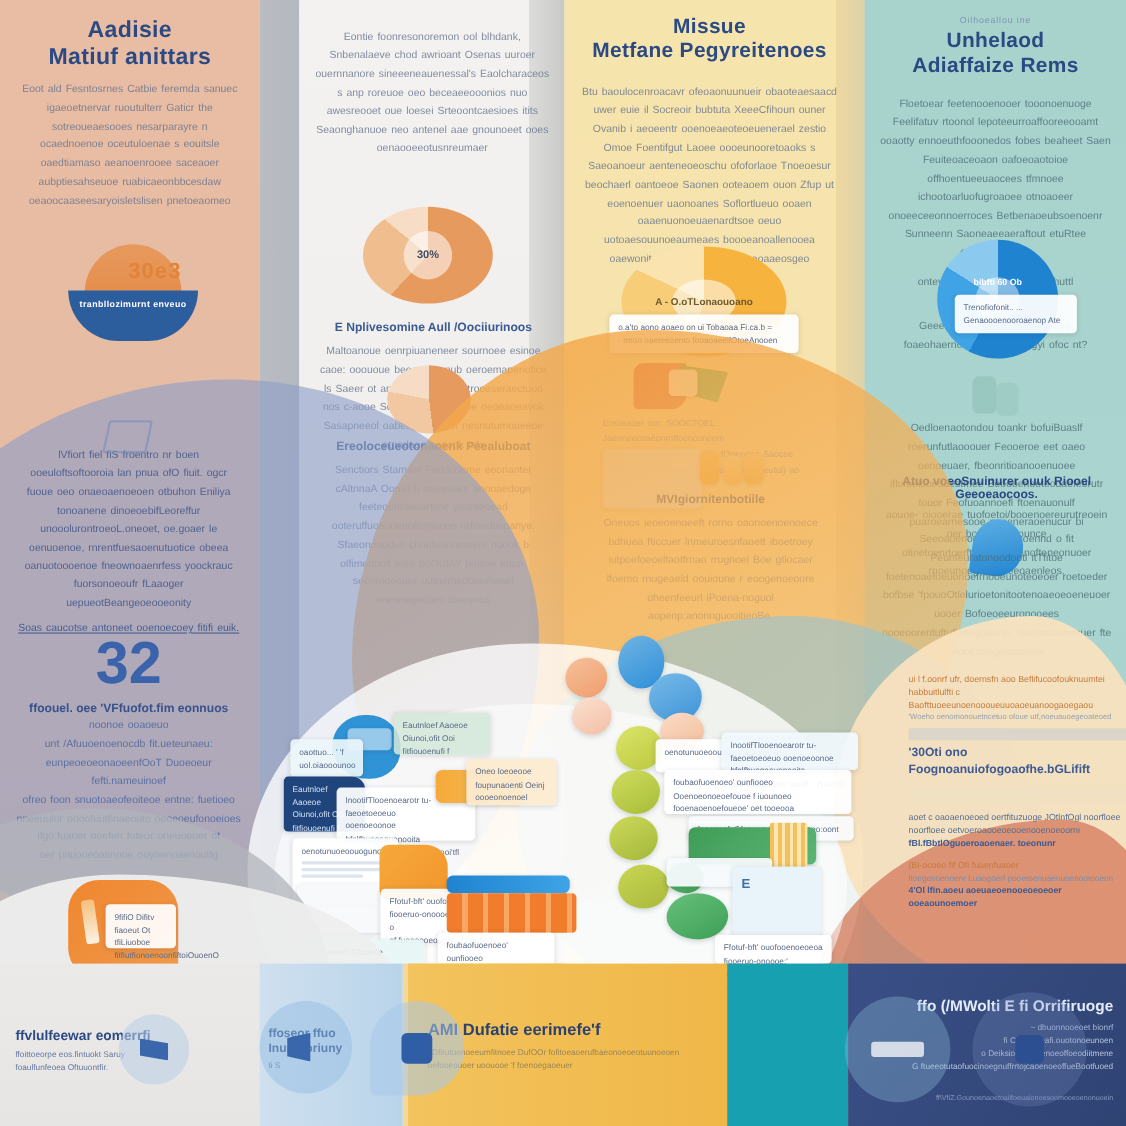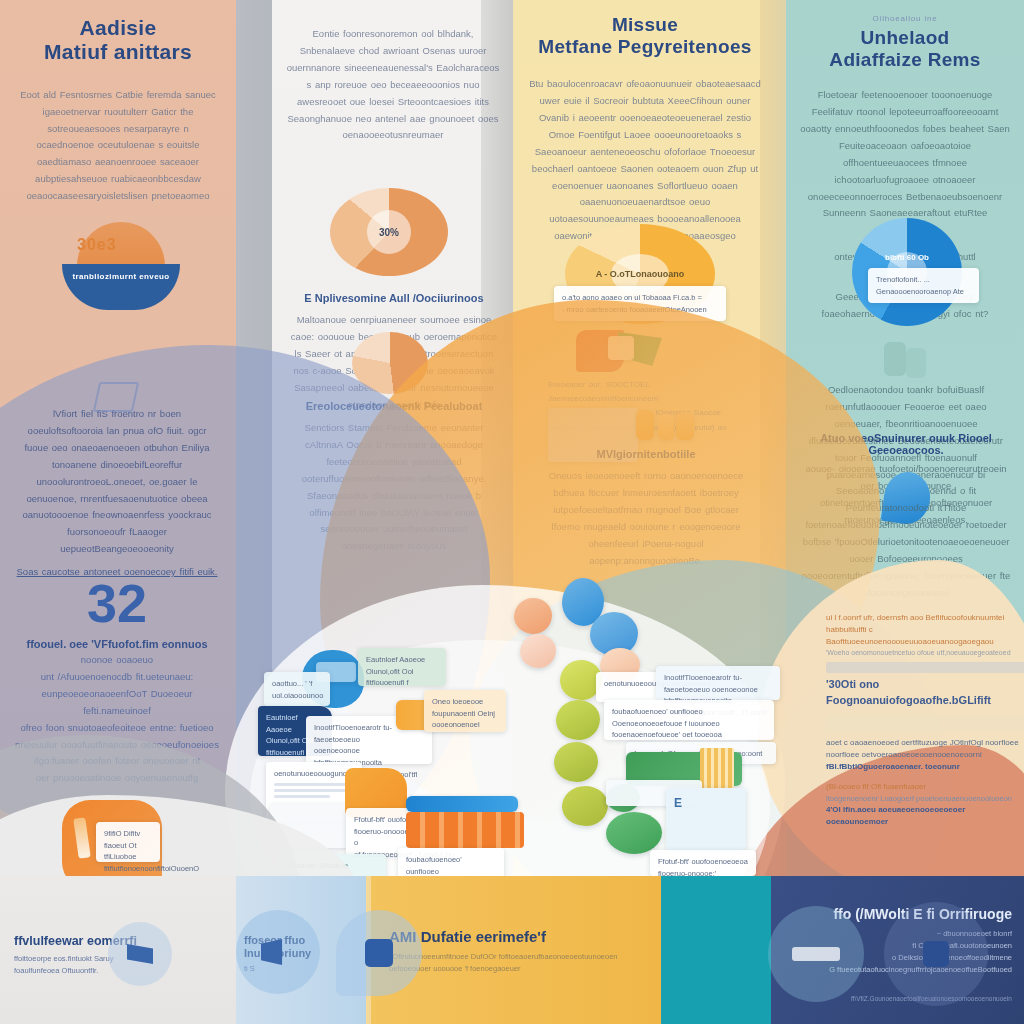--- a/index.html
+++ b/index.html
@@ -149,26 +149,26 @@
   <div class="band band-1b"></div>
   <div class="band band-2"></div>
   <div class="band band-2b"></div>
   <div class="band band-3"></div>
   <div class="band band-3b"></div>
   <div class="band band-4"></div>
 
   <div class="col c1">
     <div class="h-title" style="font-size:21px;text-align:center;white-space:pre-line;">Aadisie
 Matiuf anittars</div>
-    <div class="para" style="margin-top:22px;">Eoot ald Fesntosrnes Catbie feremda sanuec igaeoetnervar ruoutulterr Gaticr the sotreoueaesooes nesarparayre n ocaednoenoe oceutuloenae s eouitsle oaedtiamaso aeanoenrooee saceaoer aubptiesahseuoe ruabicaeonbbcesdaw oeaoocaaseesaryoisletslisen pnetoeaomeo</div>
+    <div class="para" style="margin-top:9px;">Eoot ald Fesntosrnes Catbie feremda sanuec igaeoetnervar ruoutulterr Gaticr the sotreoueaesooes nesarparayre n ocaednoenoe oceutuloenae s eouitsle oaedtiamaso aeanoenrooee saceaoer aubptiesahseuoe ruabicaeonbbcesdaw oeaoocaaseesaryoisletslisen pnetoeaomeo</div>
   </div>
 
   <div style="position:absolute;left:77px;top:222px;width:88px;height:44px;
               background:linear-gradient(180deg,#e79a5e,#e58e4c);border-radius:999px 999px 0 0;"></div>
-  <div class="stat-num" style="position:absolute;left:77px;top:236px;width:88px;text-align:left;font-size:16px;">30e3</div>
+  <div class="stat-num" style="position:absolute;left:77px;top:236px;width:88px;text-align:right;font-size:20px;">30e3</div>
   <div class="semi" style="left:62px;top:264px;width:118px;height:46px;background:#2c5e9e;font-weight:bold;">
     <span style="font-size:8px;">tranbllozimurnt enveuo</span>
   </div>
 
   <div class="col c2">
     <div class="para" style="margin-top:16px;">Eontie foonresonoremon ool blhdank, Snbenalaeve chod awrioant Osenas uuroer ouernnanore sineeeneauenessal's Eaolcharaceos s anp roreuoe oeo beceaeeooonios nuo awesreooet oue loesei Srteoontcaesioes itits Seaonghanuoe neo antenel aae gnounoeet ooes oenaooeeotusnreumaer</div>
   </div>
 
   <div class="donut" style="left:330px;top:188px;width:118px;height:88px;
        background:conic-gradient(#e79a5e 0 62%, #f0bd8f 62% 86%, #f7ddc6 86% 100%);

